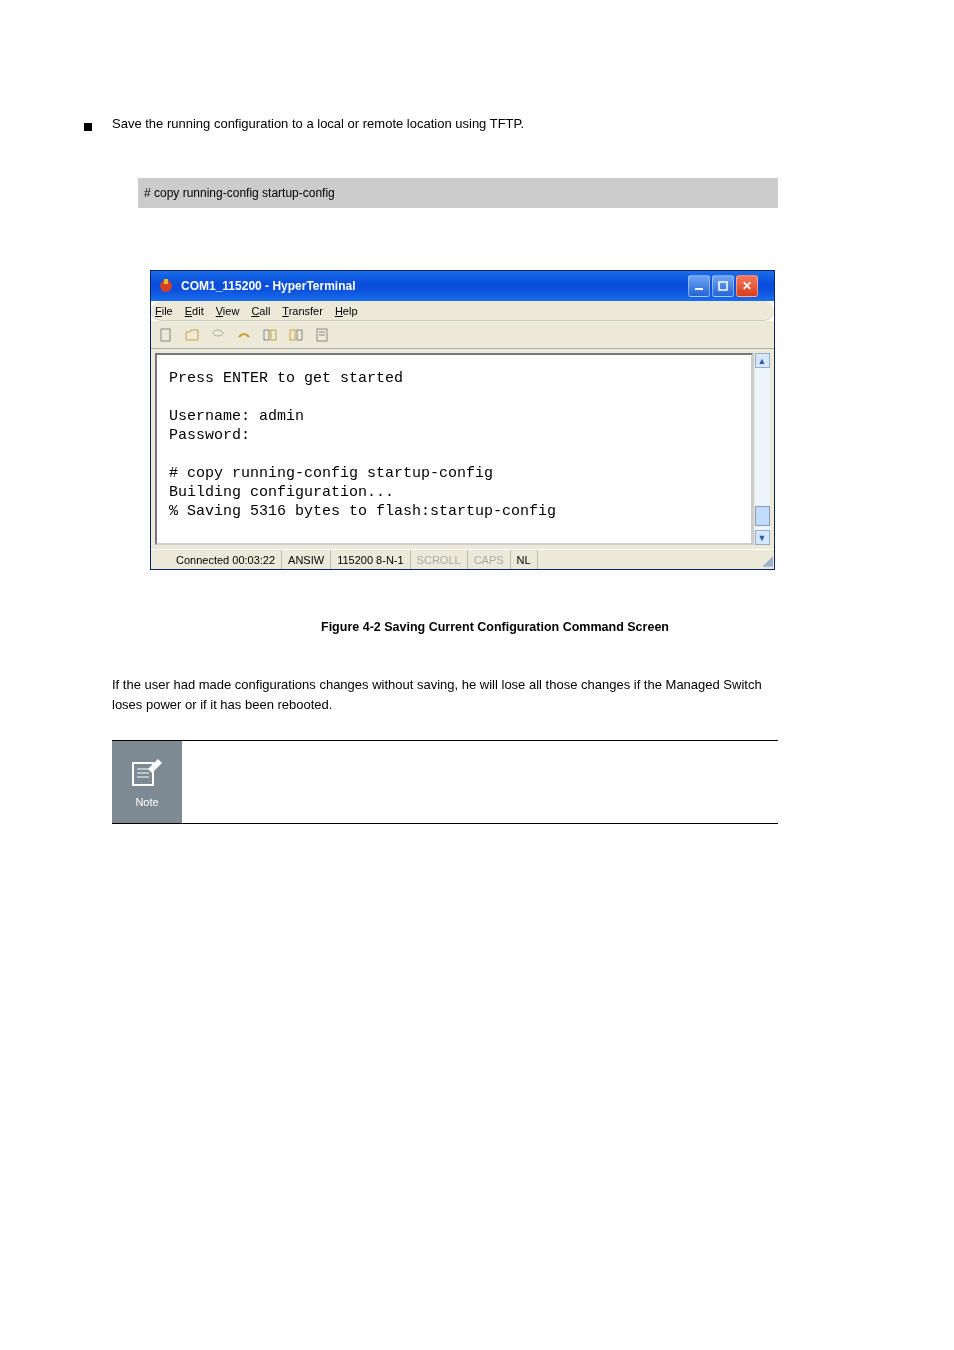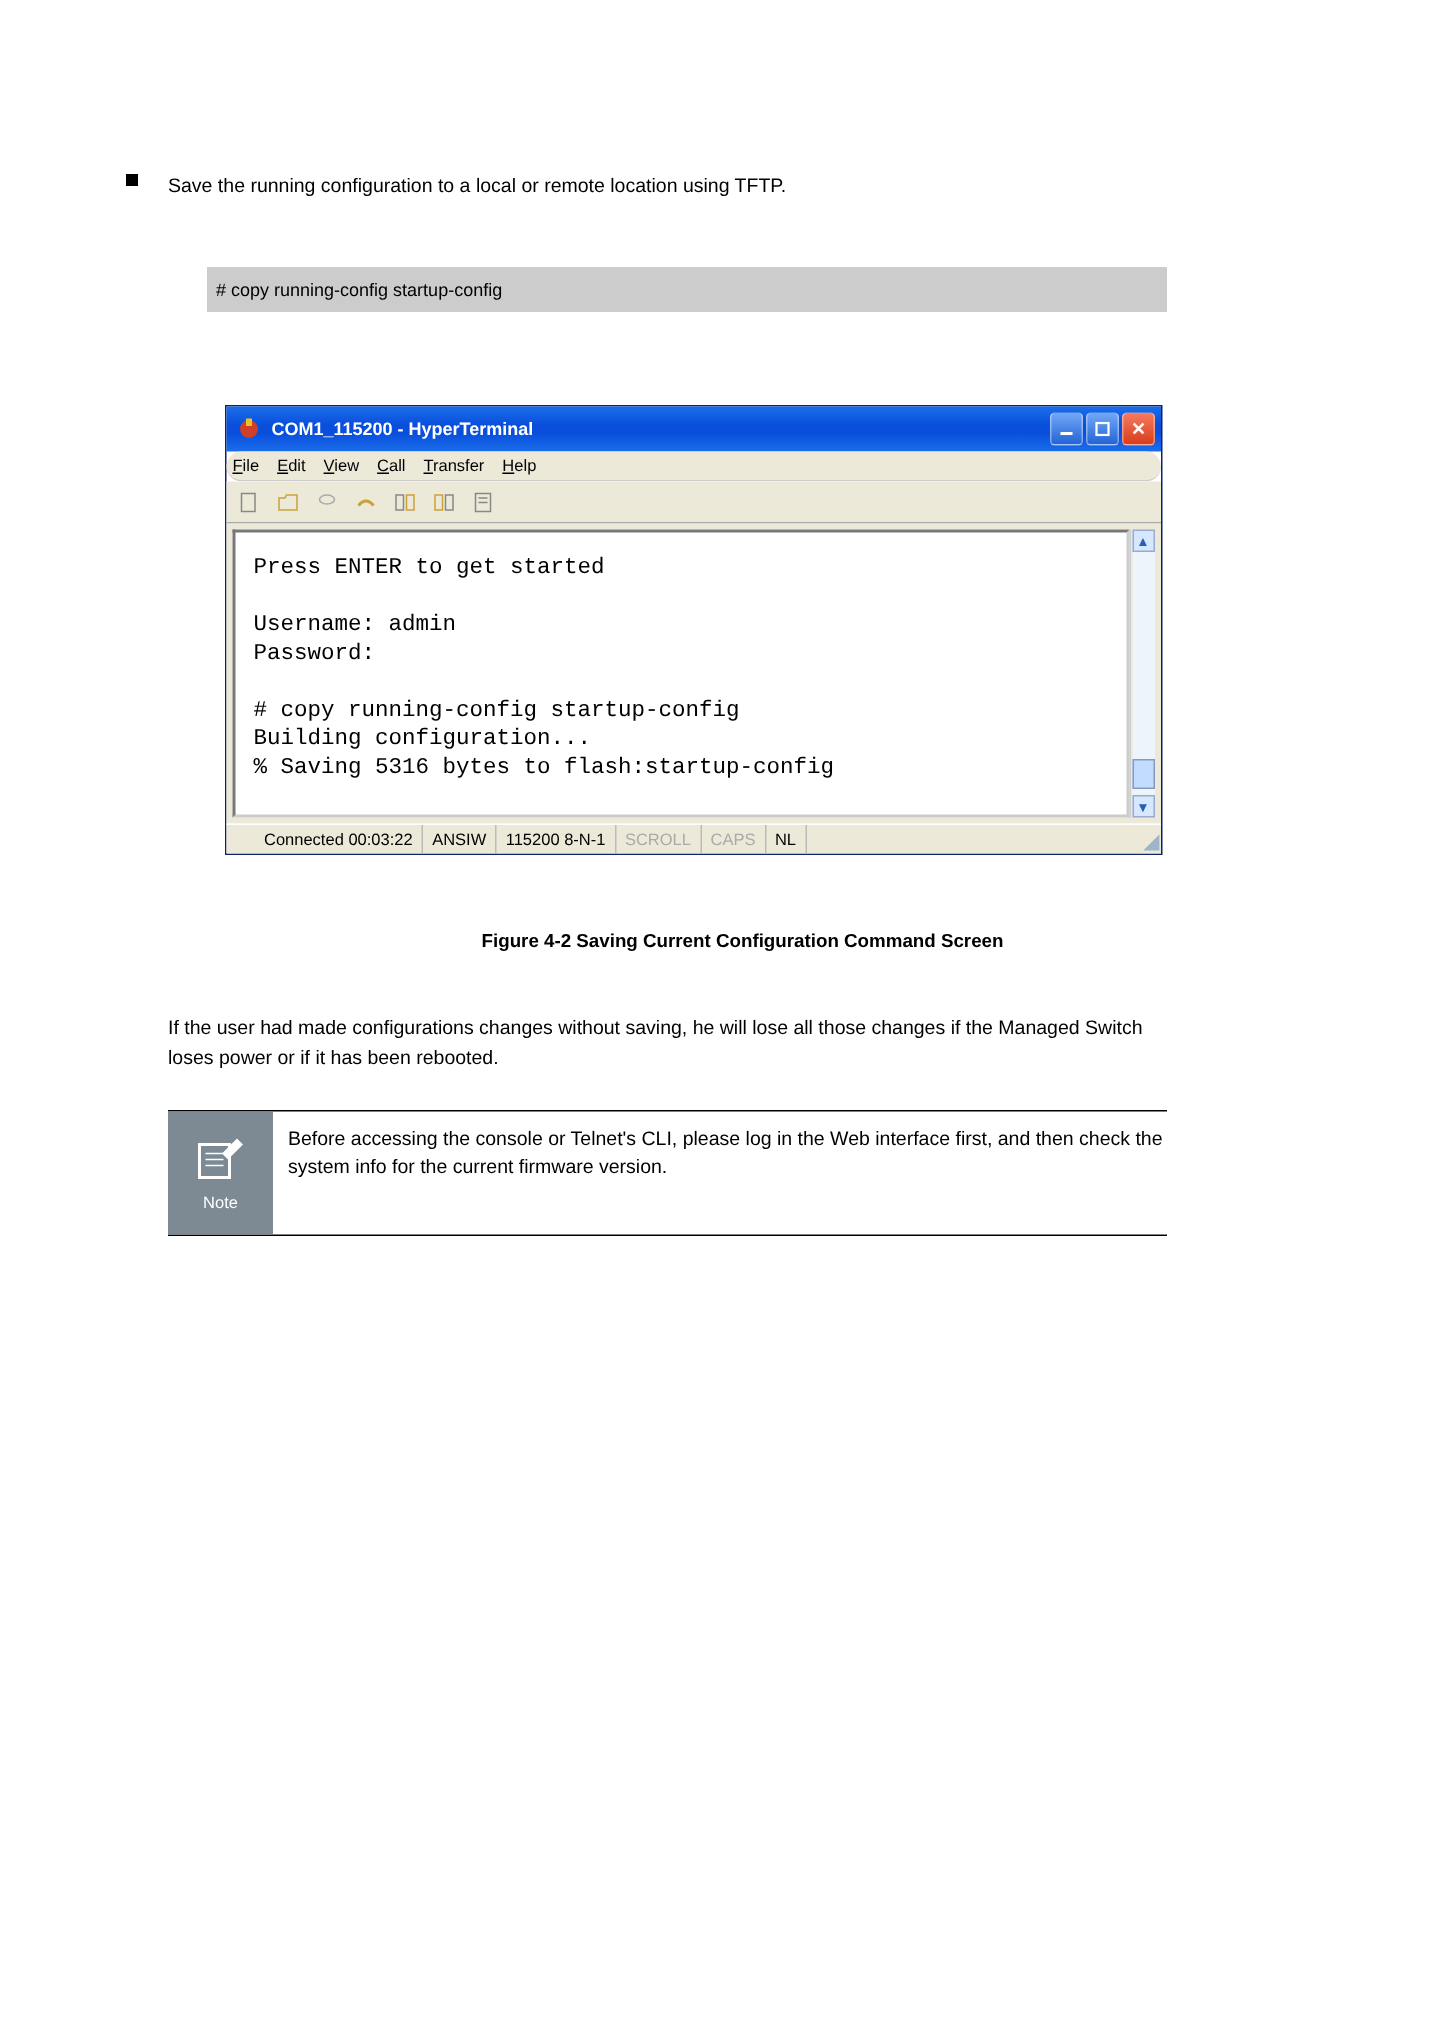--- a/index.html
+++ b/index.html
@@ -1,22 +1,22 @@
 <!DOCTYPE html>
 <html><head>
 <meta charset="utf-8">
 <style>
 * { margin:0; padding:0; box-sizing:border-box; }
 body { width:954px; height:1350px; background:#fff; font-family:Arial,sans-serif; font-size:13px; color:#000; position:relative; }
-.bullet-row{ position:absolute; top:116px; left:84px; display:flex; align-items:flex-start; gap:20px; }
+.bullet-row{ position:absolute; top:116px; left:84px; display:flex; align-items:flex-end; gap:20px; }
 .bullet{ width:8px; height:8px; background:#000; }
 .save-text{ font-size:13px; }
 .cmd-bar{ position:absolute; top:178px; left:138px; width:640px; height:30px; background:#CCC; display:flex; align-items:center; padding-left:6px; font-size:12px; }
 .screenshot{ position:absolute; top:270px; left:150px; width:625px; border:1px solid #0A246A; }
-.titlebar{ height:30px; background:linear-gradient(to bottom,#1b6eeb,#0a4fdc 40%,#0a4fdc 60%,#1b6eeb); display:flex; align-items:center; padding:0 4px 0 6px; }
+.titlebar{ height:30px; background:linear-gradient(to bottom,#1b6eeb,#0a4fdc 40%,#0a4fdc 60%,#1b6eeb); display:flex; align-items:center; padding:0 16px 0 6px; }
 .titlebar .ticon{ width:18px; height:18px; margin-right:6px; display:flex; align-items:center; justify-content:center; }
 .titlebar .ttext{ color:#fff; font-weight:bold; font-size:12px; flex:1; }
 .wbtns{ display:flex; gap:2px; }
 .wbtn{ width:22px; height:22px; border-radius:3px; display:flex; align-items:center; justify-content:center; font-weight:bold; font-size:12px; color:#fff; border:1px solid rgba(255,255,255,.4); }
 .wmin,.wres{ background:linear-gradient(#6fa5f5,#2465d6); }
 .wclose{ background:linear-gradient(#f5785e,#d83e1a); }
 .menubar{ height:20px; background:#ECE9D8; display:flex; align-items:center; padding-left:4px; font-size:11px; gap:12px; border-bottom:1px solid #ccc;border-radius:10px; }
 .menubar span{ cursor:default; }
 .u{ text-decoration:underline; }
 .toolbar{ height:28px; background:#ECE9D8; display:flex; align-items:center; padding-left:4px; gap:4px; border-bottom:1px solid #aaa; }
@@ -161,14 +161,13 @@
       <svg width="34" height="30" viewBox="0 0 34 30">
           <rect x="3" y="6" width="20" height="22" fill="none" stroke="#fff" stroke-width="2"></rect>
           <line x1="7" y1="12" x2="19" y2="12" stroke="#fff"></line>
           <line x1="7" y1="16" x2="19" y2="16" stroke="#fff"></line>
           <line x1="7" y1="20" x2="19" y2="20" stroke="#fff"></line>
           <path d="M28 2 L32 6 L22 16 L18 12 Z" fill="#fff"></path>
         </svg>
     </div>
     <div class="nlbl">Note</div>
   </div>
-  <div class="notetext">Before accessing the console or Telnet's CLI, please log in the Web interface first, and then check the system info for the current firmware version.</div>
 </div>
 
 </body></html>

